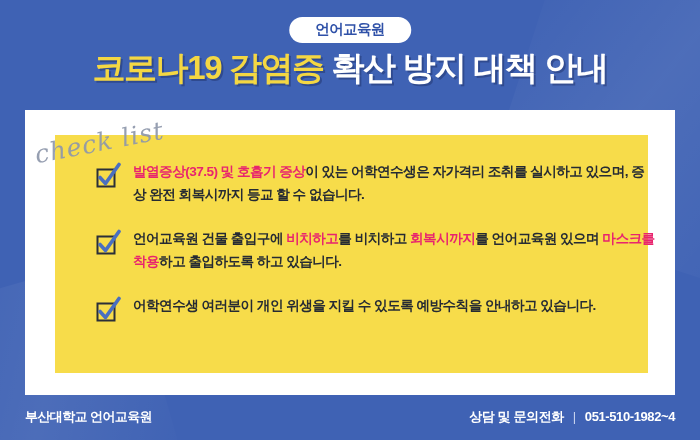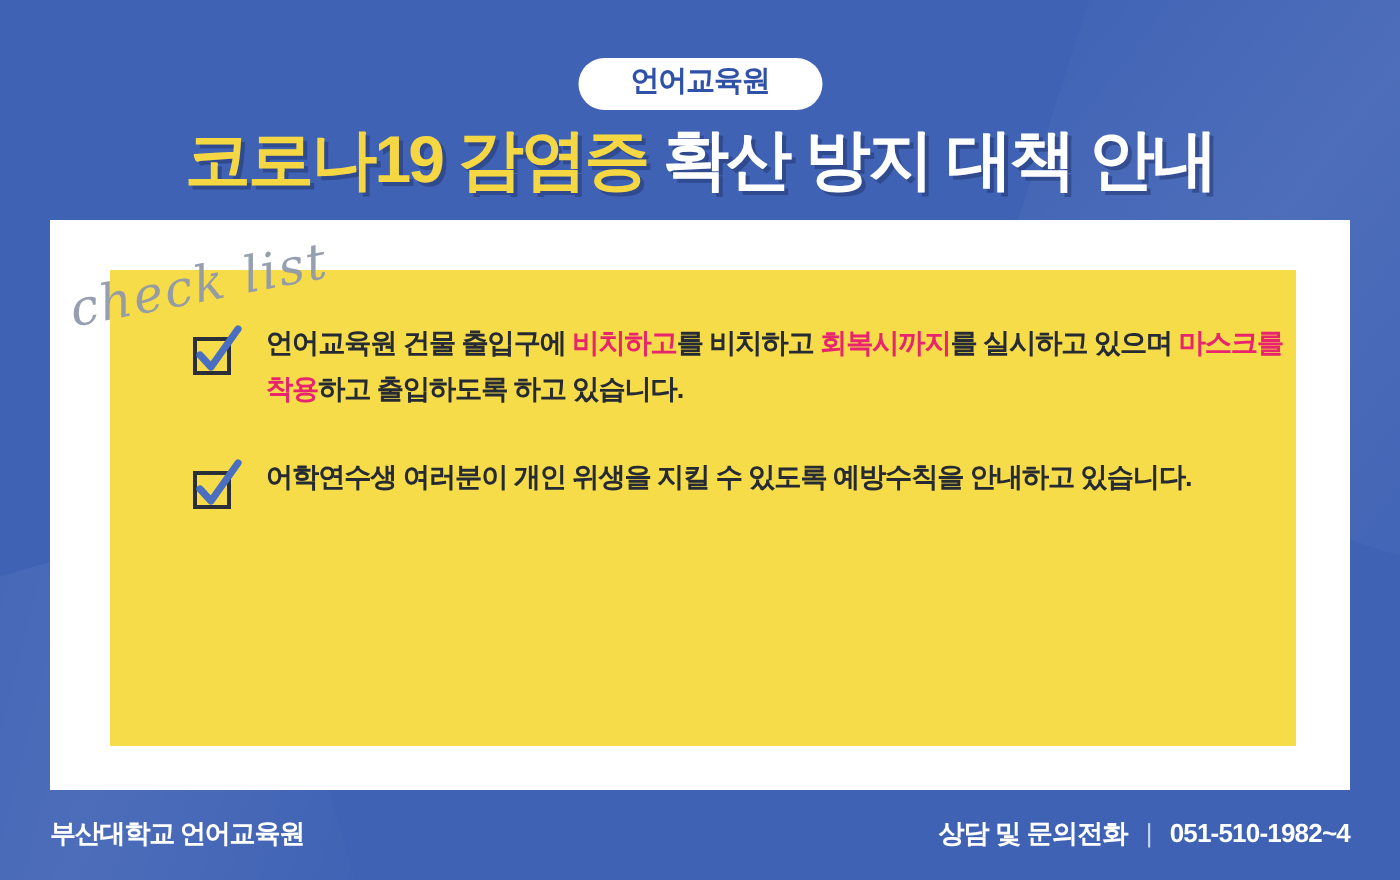--- a/index.html
+++ b/index.html
@@ -40,21 +40,21 @@
     height: 230px;
     background: linear-gradient(120deg, rgba(255,255,255,0.00) 0%, rgba(255,255,255,0.07) 50%, rgba(255,255,255,0.00) 100%);
     transform: rotate(-16deg);
     pointer-events: none;
   }
 
   
   .header {
     position: absolute;
     left: 0;
-    top: 12px;
+    top: 0;
     width: 700px;
     height: 132px;
     z-index: 3;
   }
   .badge {
     position: absolute;
     left: 50%;
     top: 17px;
     transform: translateX(-50%);
     background: #ffffff;
@@ -212,21 +212,30 @@
   <div class="script">check list</div>
 
   <div class="list">
       <div class="item">
         <span class="checkbox">
           <svg width="26" height="30" viewBox="0 0 26 30" xmlns="http://www.w3.org/2000/svg">
             <rect x="2.5" y="8.5" width="17" height="17" fill="none" stroke="#2b2f38" stroke-width="2"></rect>
             <path d="M5 16.5 L10.5 22.5 L24 3.5" fill="none" stroke="#4a6fc0" stroke-width="3.6" stroke-linecap="round" stroke-linejoin="round"></path>
           </svg>
         </span>
-        <div class="item-text"><span>언어교육원 건물 출입구에 </span><span class="hl">비치하고</span><span>를 비치하고 </span><span class="hl">회복시까지</span><span>를 실시하고 있으며 </span><span class="hl">마스크를 착용</span><span>하고 출입하도록 하고 있습니다.</span></div>
+        <div class="item-text"><span class="hl">발열증상(37.5) 및 호흡기 증상</span><span>이 있는 어학연수생은 자가격리 조취를 실시하고 있으며, 증상 완전 회복시까지 등교 할 수 없습니다.</span></div>
+      </div>
+      <div class="item">
+        <span class="checkbox">
+          <svg width="26" height="30" viewBox="0 0 26 30" xmlns="http://www.w3.org/2000/svg">
+            <rect x="2.5" y="8.5" width="17" height="17" fill="none" stroke="#2b2f38" stroke-width="2"></rect>
+            <path d="M5 16.5 L10.5 22.5 L24 3.5" fill="none" stroke="#4a6fc0" stroke-width="3.6" stroke-linecap="round" stroke-linejoin="round"></path>
+          </svg>
+        </span>
+        <div class="item-text"><span>언어교육원 건물 출입구에 </span><span class="hl">비치하고</span><span>를 비치하고 </span><span class="hl">회복시까지</span><span>를 언어교육원 있으며 </span><span class="hl">마스크를 착용</span><span>하고 출입하도록 하고 있습니다.</span></div>
       </div>
       <div class="item">
         <span class="checkbox">
           <svg width="26" height="30" viewBox="0 0 26 30" xmlns="http://www.w3.org/2000/svg">
             <rect x="2.5" y="8.5" width="17" height="17" fill="none" stroke="#2b2f38" stroke-width="2"></rect>
             <path d="M5 16.5 L10.5 22.5 L24 3.5" fill="none" stroke="#4a6fc0" stroke-width="3.6" stroke-linecap="round" stroke-linejoin="round"></path>
           </svg>
         </span>
         <div class="item-text"><span>어학연수생 여러분이 개인 위생을 지킬 수 있도록 예방수칙을 안내하고 있습니다.</span></div>
       </div>

